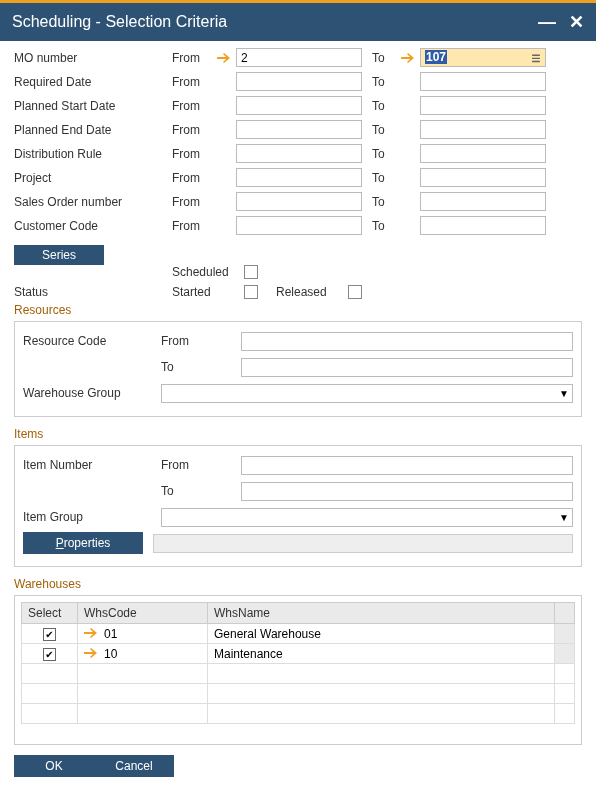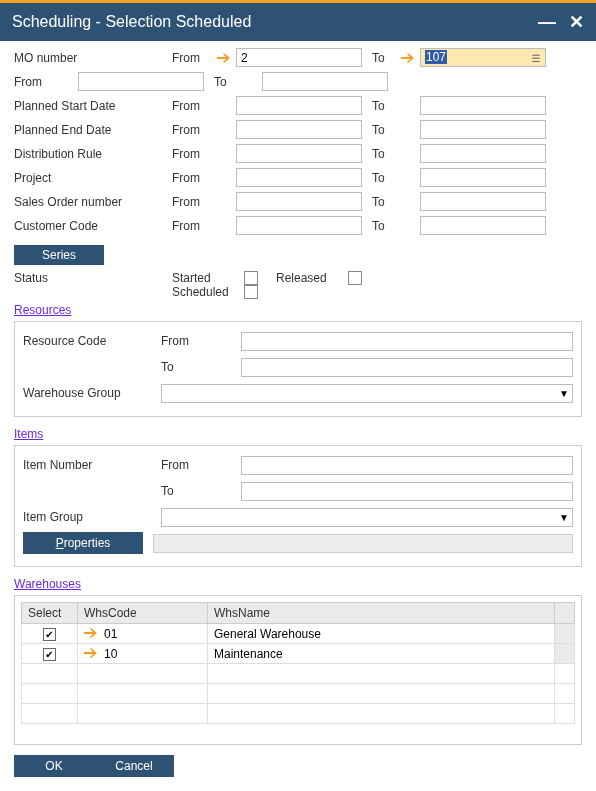--- a/index.html
+++ b/index.html
@@ -57,21 +57,21 @@
   .form-row input[type=text] {
     height: 19px;
     border: 1px solid #bbb;
     padding: 0 4px;
     font-size: 12px;
     font-family: inherit;
   }
   .form-row .inp1 { width: 126px; margin-right: 10px; }
   .form-row .sub2 { width: 24px; color:#333; }
   .form-row .arrow-col2 { width: 24px; display:flex; align-items:center; justify-content:center; }
-  .form-row .inp2 { width: 126px; }
+  .form-row .inp2 { width: 126px; font-weight: bold; }
   .hilite {
     background: #ffe8b0;
     position: relative;
   }
   .hilite .sel { background: #2e5ca8; color:#fff; padding:0 1px; }
   .list-icon {
     position:absolute; right:1px; top:1px; width:16px; height:16px;
     display:flex; align-items:center; justify-content:center;
     color:#666; font-size:10px;
   }
@@ -96,22 +96,21 @@
   .status-row .label { width: 158px; color:#333; }
   .status-row .stat-label { color:#333; margin-right:6px; }
   .chk {
     width: 14px; height: 14px;
     border: 1px solid #888;
     display:inline-block;
     margin-right: 18px;
     background:#fff;
   }
   .section-label {
-    text-decoration: underline;
-    color: #6d28d9;
+    color: #a16207;
     margin: 4px 0 4px 0;
   }
   .panel {
     border: 1px solid #ccc;
     padding: 8px 8px;
     margin-bottom: 6px;
   }
   .panel .prow {
     display:flex;
     align-items:center;
@@ -181,21 +180,21 @@
     padding: 8px 14px 14px 14px;
     display:flex;
   }
   .underline-accel { text-decoration: underline; }
 </style>
 </head>
 <body>
 
 <div class="window">
   <div class="titlebar">
-    <div class="titlebar-title">Scheduling - Selection Scheduled</div>
+    <div class="titlebar-title">Scheduling - Selection Criteria</div>
     <div class="titlebar-controls">
       <span style="letter-spacing:-1px;">—</span>
       <span>✕</span>
     </div>
   </div>
 
   <div class="content">
     <div id="form-rows">
         <div class="form-row">
           <span class="label">MO number</span>
@@ -208,20 +207,21 @@
           <input type="text" class="inp1" value="2" style="">
           <span class="sub2">To</span>
           <span class="arrow-col2">
             <svg width="14" height="10" viewBox="0 0 14 10">
               <path d="M0 4 H9 L6 1 L7 0 L13 5 L7 10 L6 9 L9 6 H0 Z" fill="#f0a020"></path>
             </svg>
           </span>
           <div class="inp2 hilite" style="height: 19px; border: 1px solid rgb(187, 187, 187); padding: 1px 4px; position: relative;"><span class="sel">107</span><span class="list-icon">☰</span></div>
         </div>
         <div class="form-row">
+          <span class="label">Required Date</span>
           <span class="sub">From</span>
           <span class="arrow-col"></span>
           <input type="text" class="inp1" style="">
           <span class="sub2">To</span>
           <span class="arrow-col2"></span>
           <input type="text" class="inp2" style="">
         </div>
         <div class="form-row">
           <span class="label">Planned Start Date</span>
           <span class="sub">From</span>
@@ -275,30 +275,30 @@
           <span class="sub2">To</span>
           <span class="arrow-col2"></span>
           <input type="text" class="inp2" style="">
         </div>
       </div>
 
     <div style="margin-top:6px;">
       <button class="btn btn-sm">Series</button>
     </div>
 
+    <div class="status-row" style="margin-top:0;">
+      <span class="label"></span>
+      <span class="stat-label" style="width:66px;">Scheduled</span>
+      <span class="chk"></span>
+    </div>
     <div class="status-row">
       <span class="label">Status</span>
       <span class="stat-label" style="width:66px;">Started</span>
       <span class="chk"></span>
       <span class="stat-label" style="width:66px;">Released</span>
-      <span class="chk"></span>
-    </div>
-    <div class="status-row" style="margin-top:0;">
-      <span class="label"></span>
-      <span class="stat-label" style="width:66px;">Scheduled</span>
       <span class="chk"></span>
     </div>
 
     <div class="section-label">Resources</div>
     <div class="panel">
       <div class="prow">
         <span class="plabel">Resource Code</span>
         <span class="psub">From</span>
         <input type="text" style="">
       </div>

